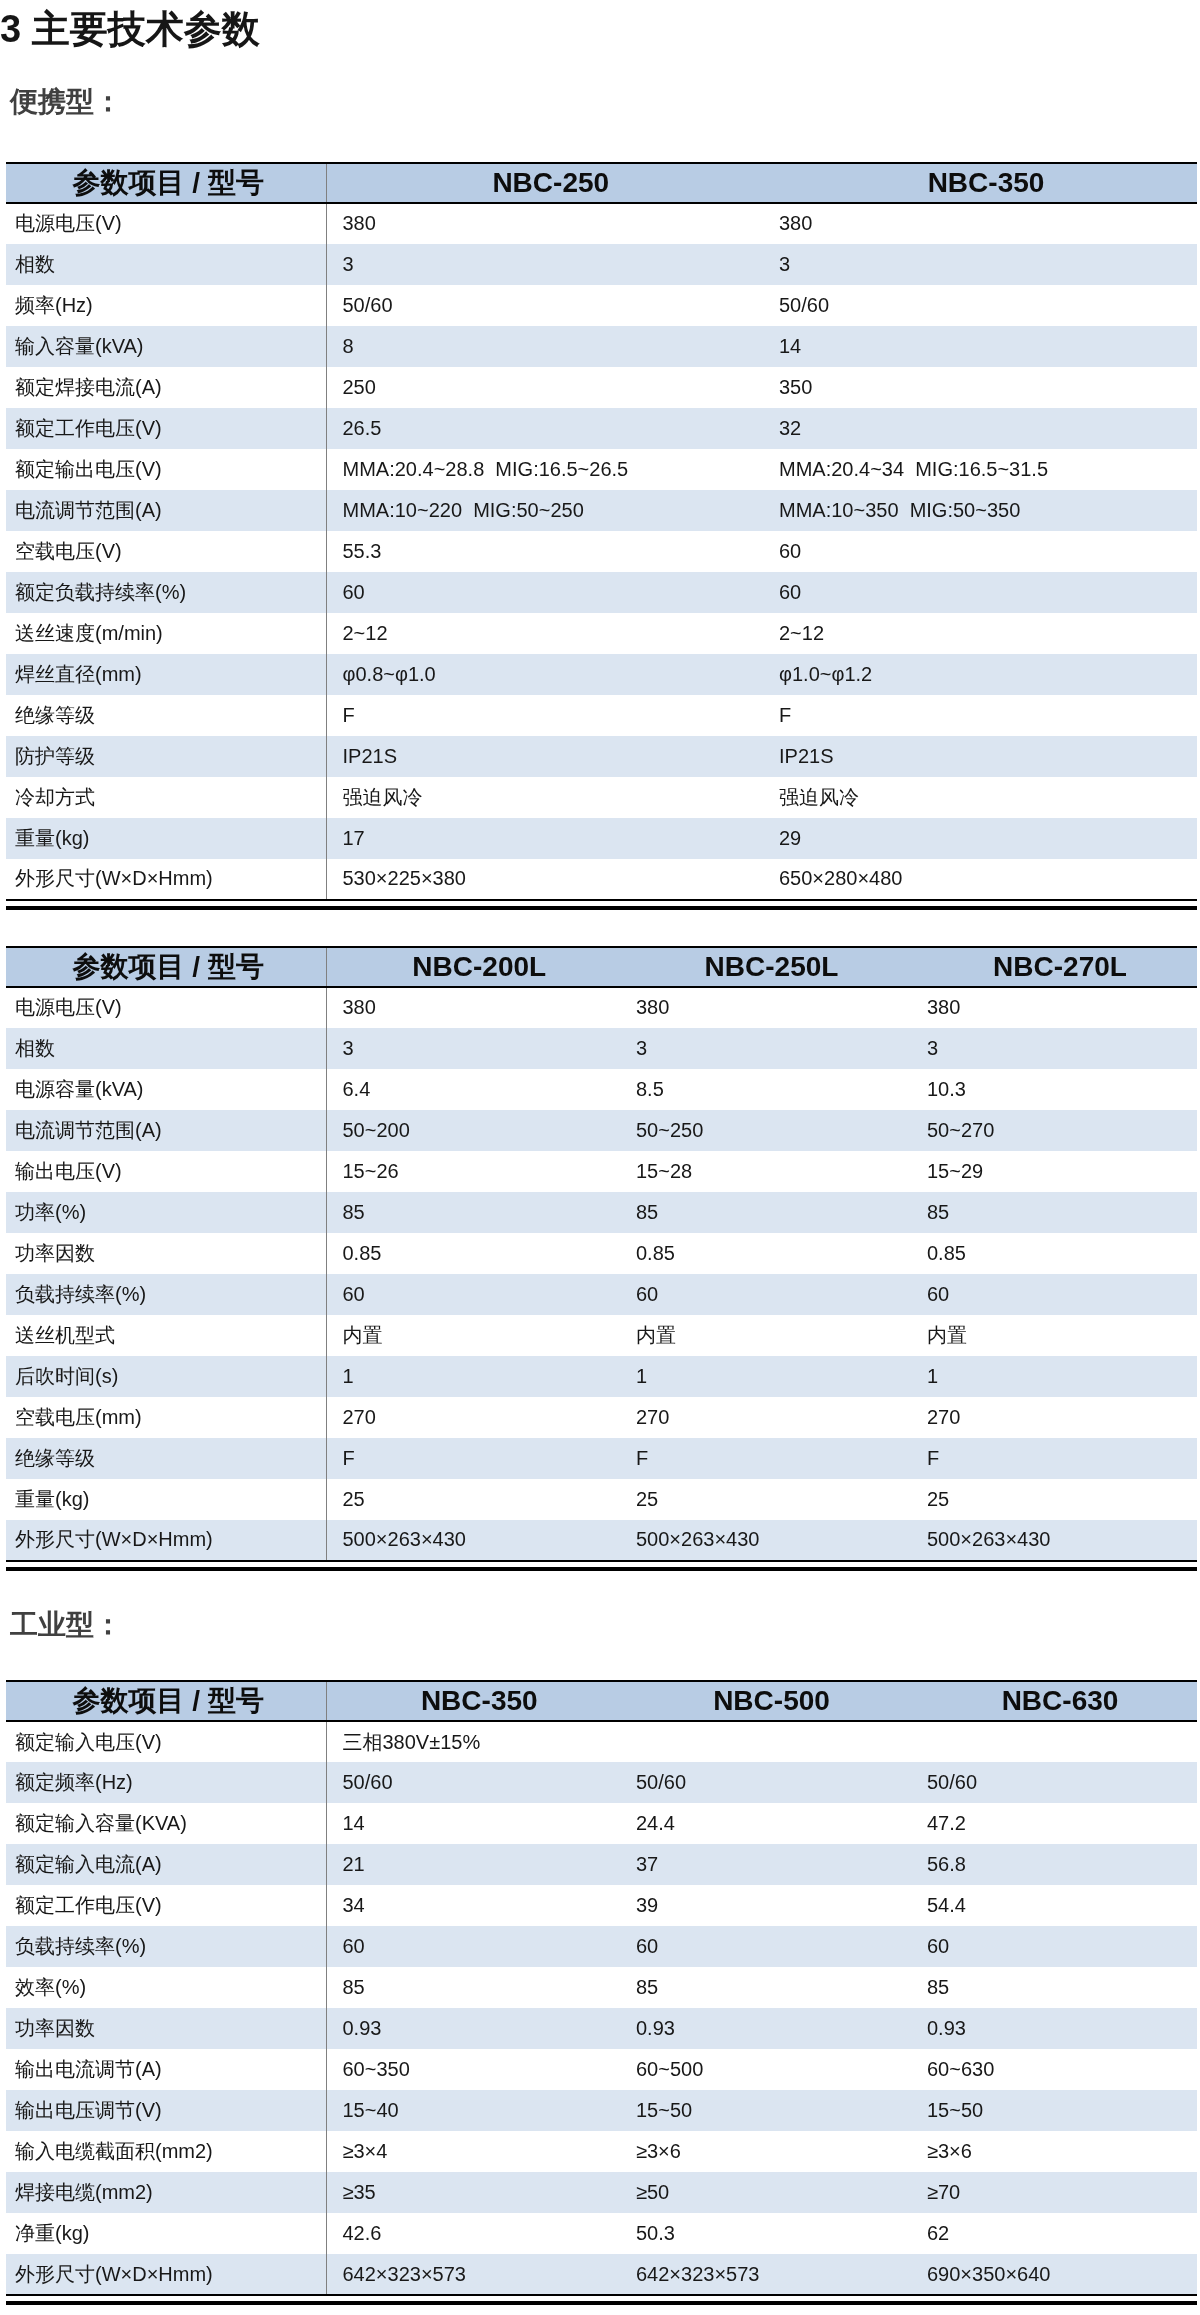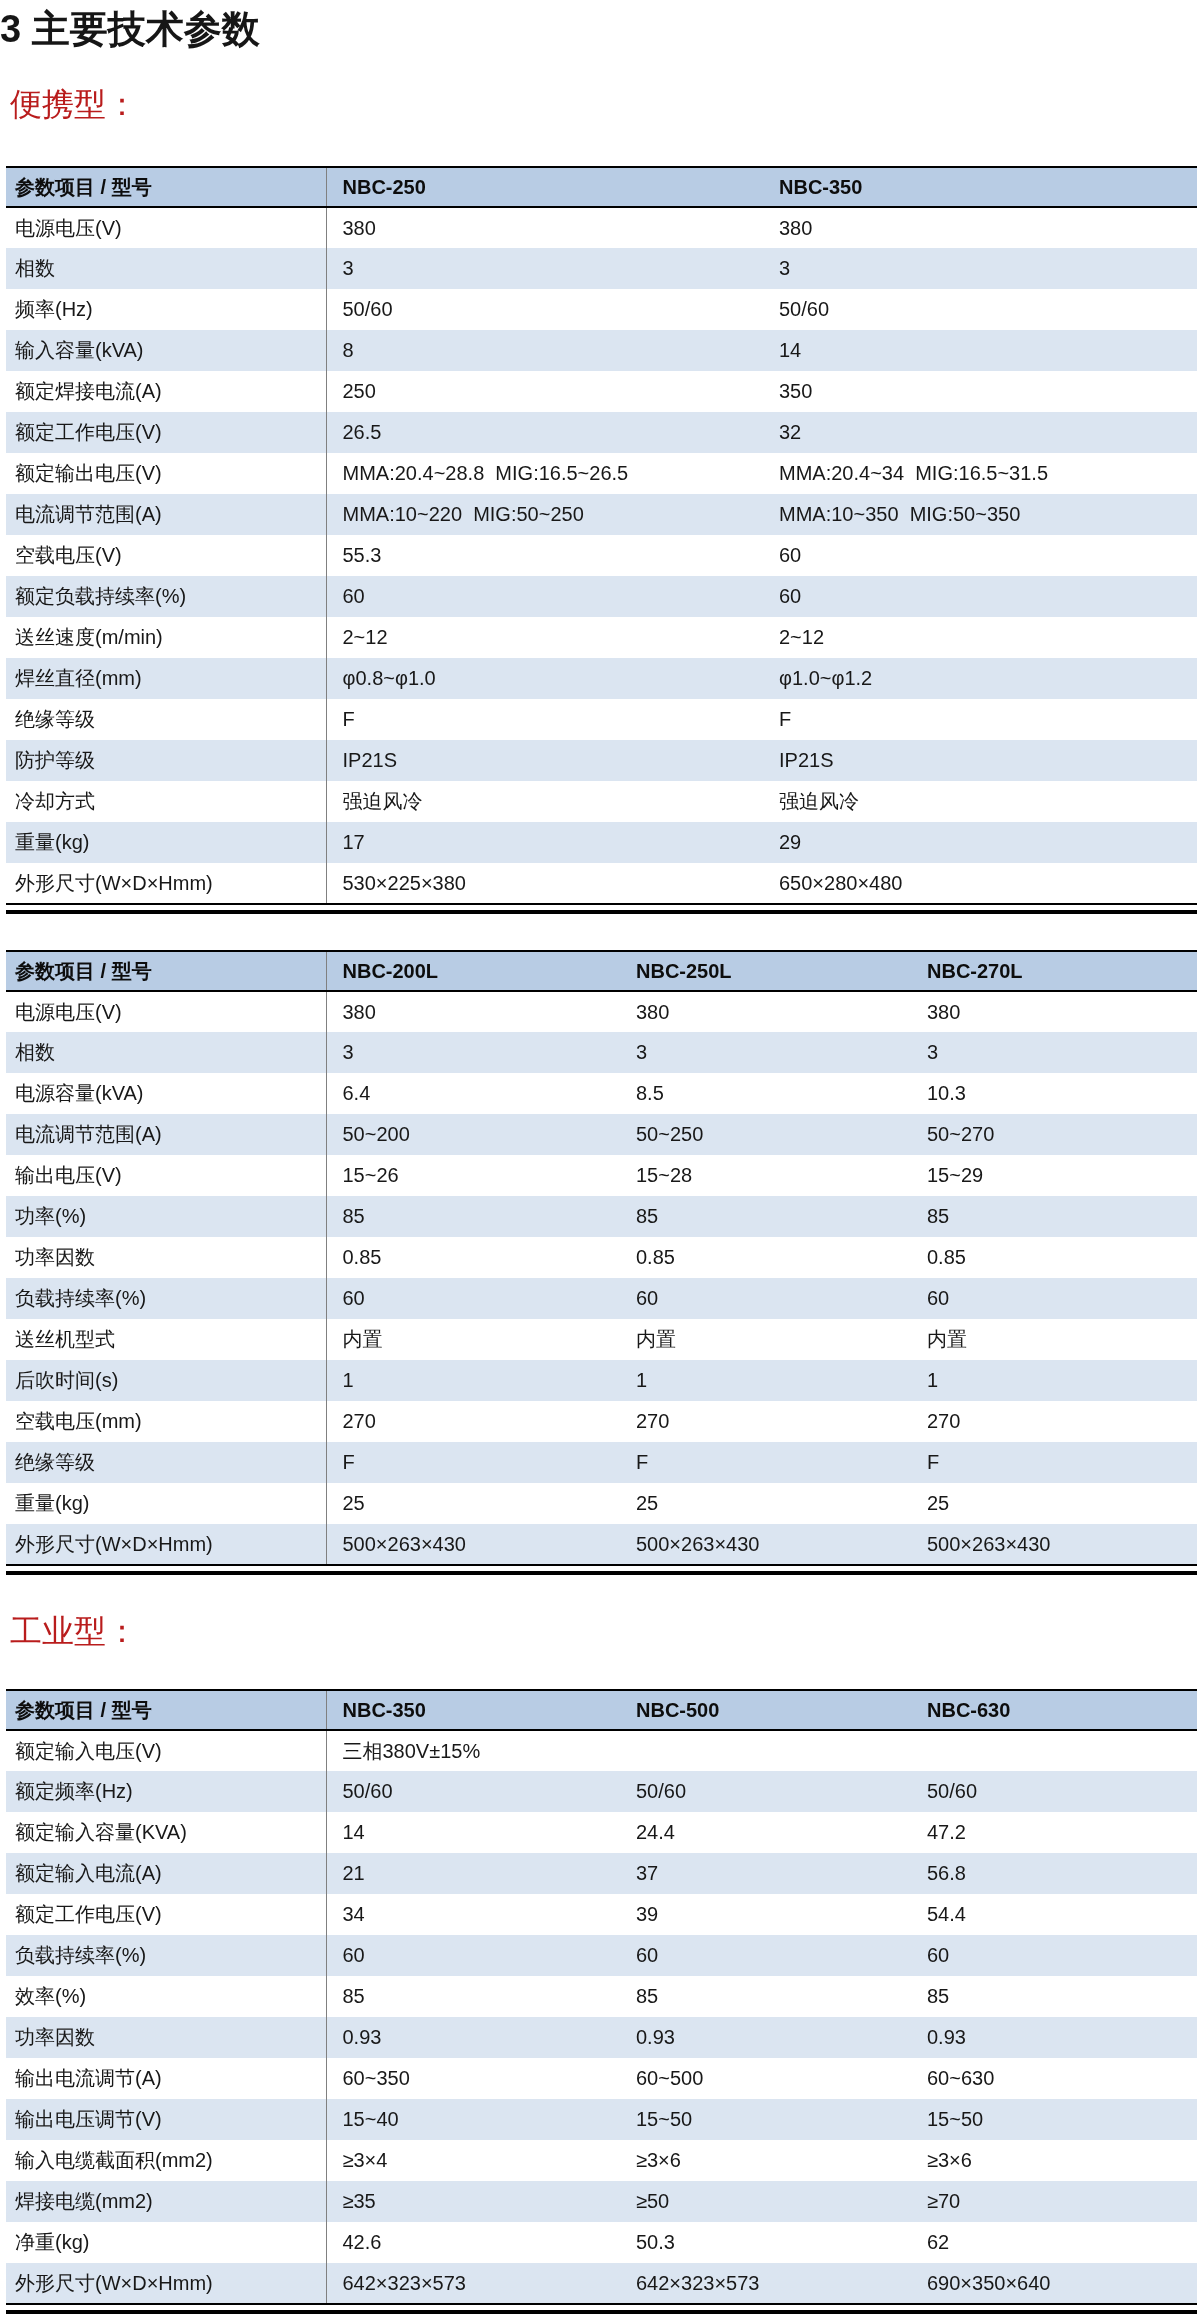--- a/index.html
+++ b/index.html
@@ -13,41 +13,41 @@
   .page { width: 1200px; }
   .page-title {
     margin: 8px 0 0 0;
     font-size: 38px;
     line-height: 1.15;
     font-weight: 700;
     color: #161616;
   }
   .section-label {
     margin: 34px 0 0 10px;
-    font-size: 32px;
+    font-size: 28px;
     line-height: 1.15;
-    font-weight: 400;
-    color: #b91c1c;
+    font-weight: 700;
+    color: #404040;
   }
   .section-label.industrial { margin-top: 38px; }
   table.spec {
     width: 1191px;
     margin: 44px 0 0 6px;
     border-collapse: collapse;
     table-layout: fixed;
   }
   table.spec.follow { margin-top: 36px; }
   table.spec.third { margin-top: 39px; }
   table.spec th {
     background: #b8cce4;
     border-top: 2px solid #000;
     border-bottom: 2px solid #000;
-    font-size: 20px;
+    font-size: 28px;
     font-weight: 700;
-    text-align: left;
+    text-align: center;
     height: 40px;
     padding: 0 4px 0 16px;
     color: #0d0d0d;
     margin-left: 44px;
   }
   table.spec td {
     font-size: 20px;
     font-weight: 400;
     text-align: left;
     height: 41px;

